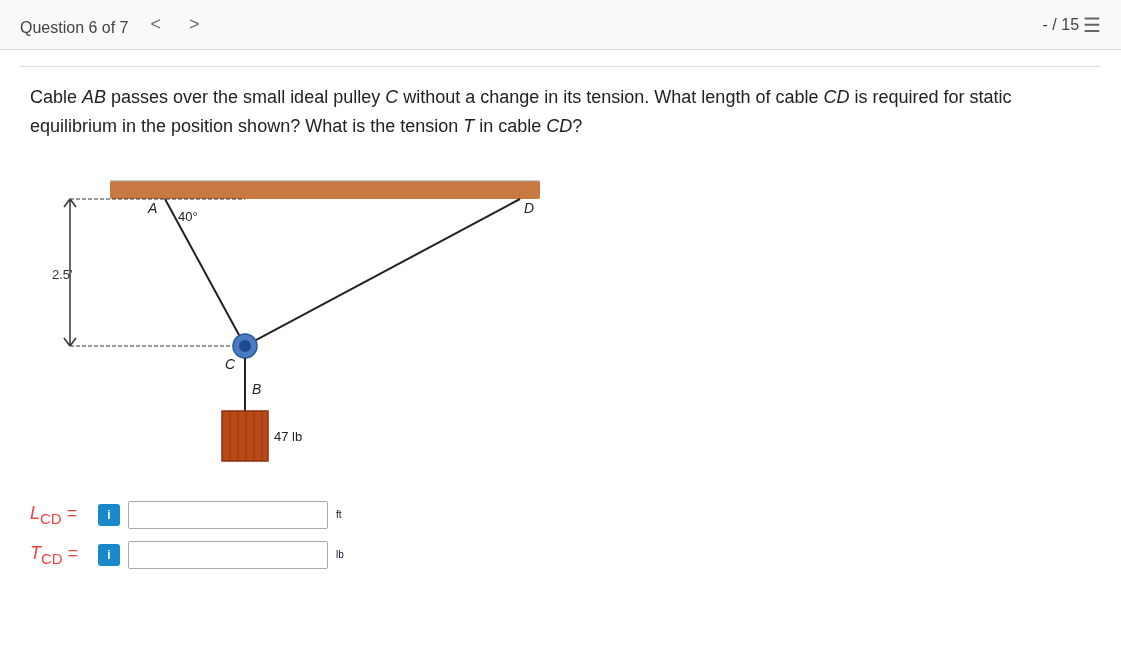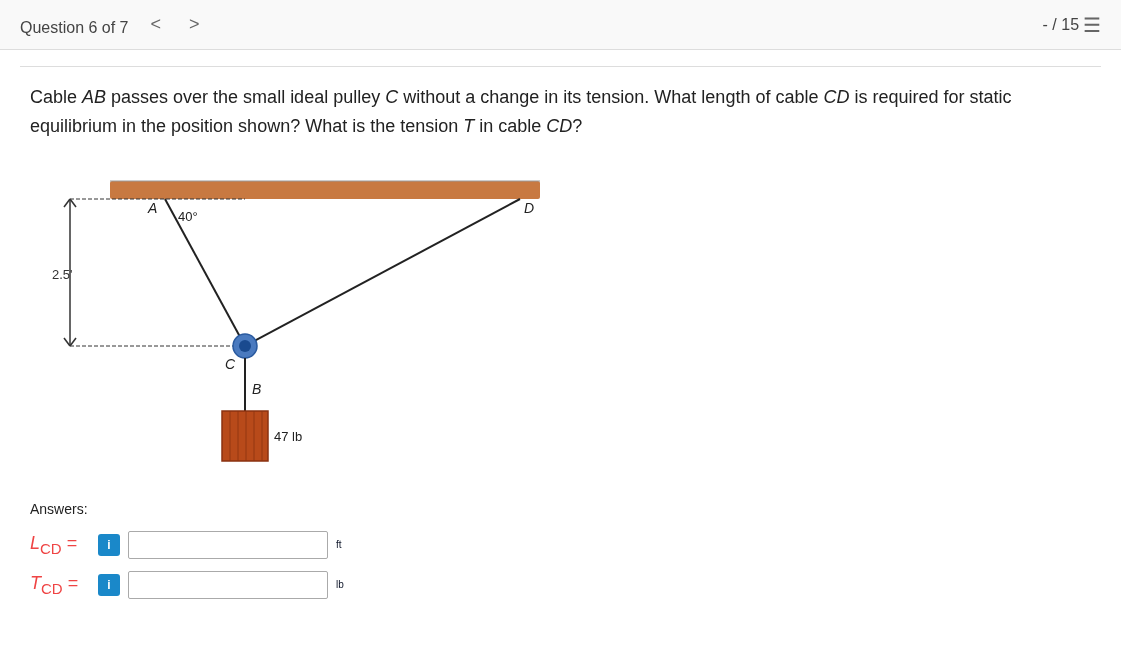--- a/index.html
+++ b/index.html
@@ -208,21 +208,20 @@
         <line x1="208" y1="250" x2="208" y2="300" stroke="#8a3210" stroke-width="0.8"></line>
         <line x1="216" y1="250" x2="216" y2="300" stroke="#8a3210" stroke-width="0.8"></line>
         <line x1="224" y1="250" x2="224" y2="300" stroke="#8a3210" stroke-width="0.8"></line>
         <line x1="232" y1="250" x2="232" y2="300" stroke="#8a3210" stroke-width="0.8"></line>
 
         <text x="244" y="280" font-size="13" fill="#222" font-family="Arial">47 lb</text>
       </svg>
     </div>
 
     <div class="answers-section">
-      <div class="answers-label">Answers:</div>
 
       <div class="answer-row">
         <span class="answer-var">
           <em>L</em><sub>CD</sub> =
         </span>
         <button class="info-btn">i</button>
         <input class="answer-input" type="text" placeholder="" style="">
         <span class="answer-unit">ft</span>
       </div>
 

